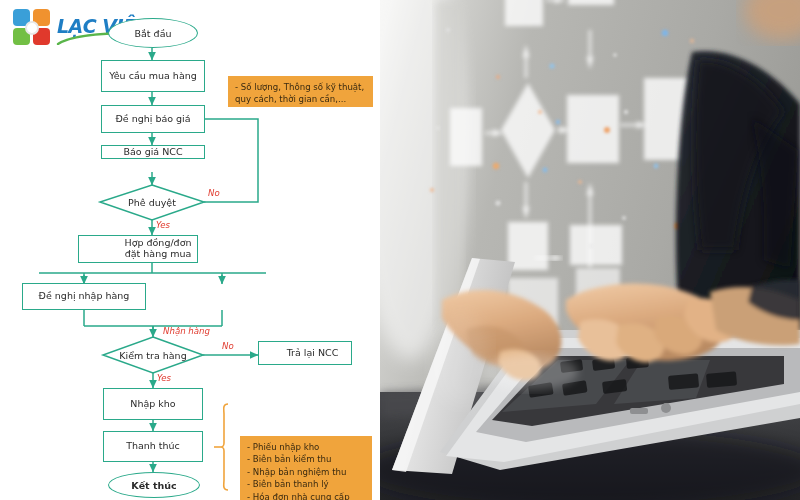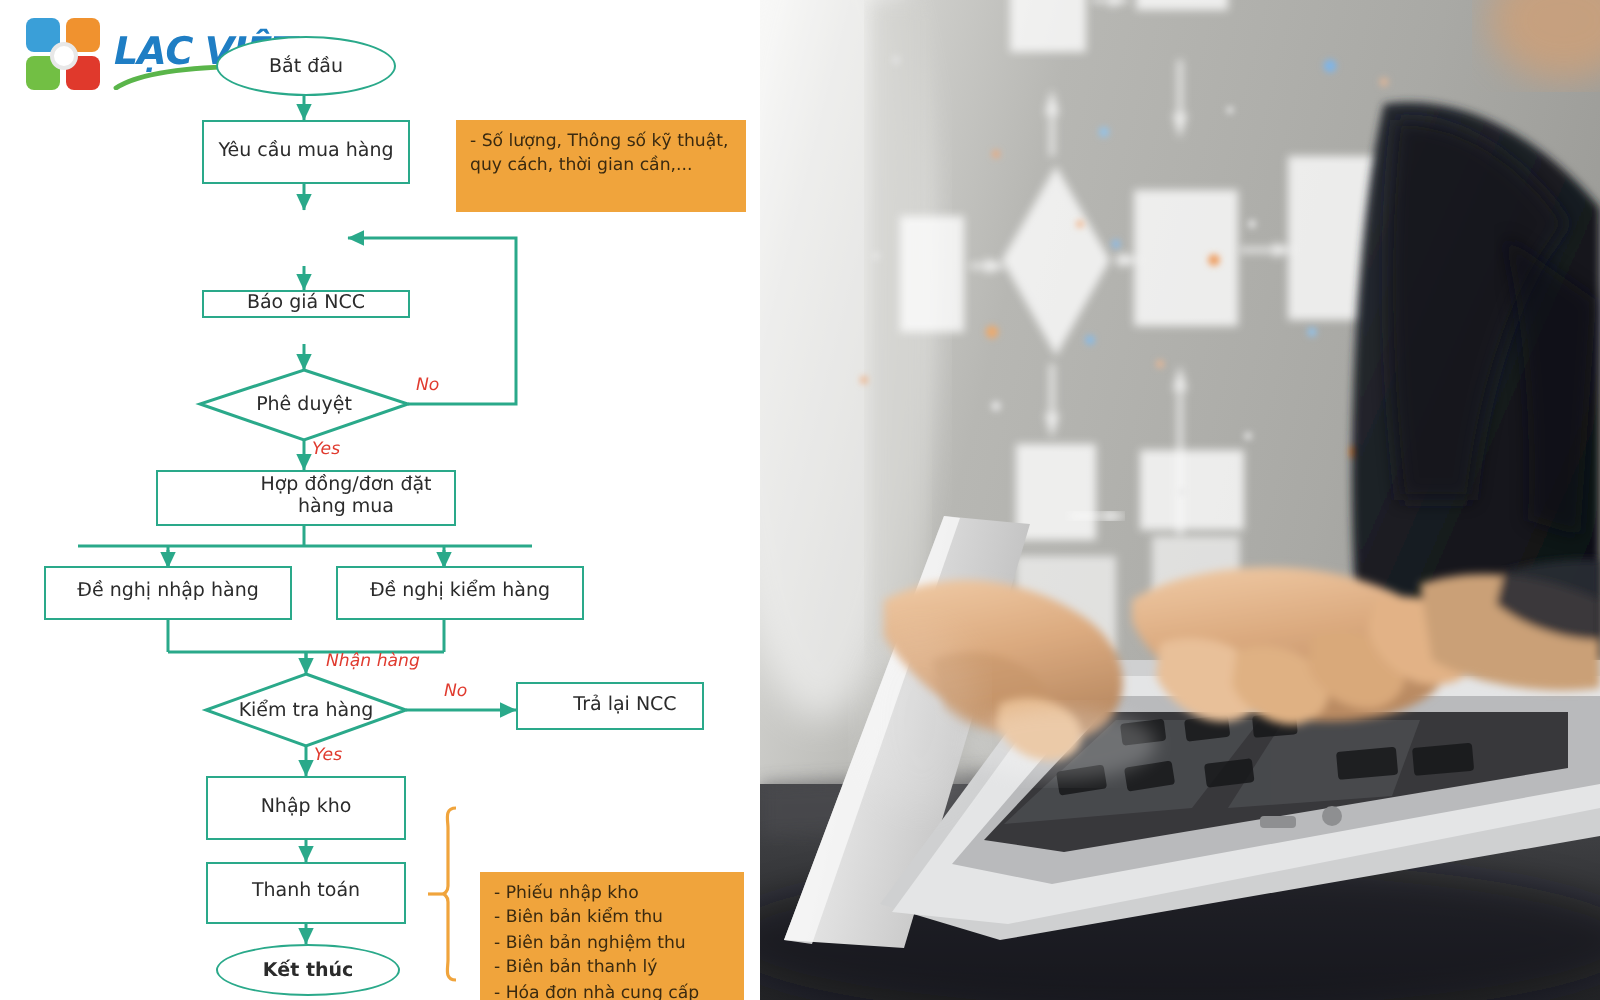--- a/index.html
+++ b/index.html
@@ -107,59 +107,59 @@
         <path d="M214,447 L221,447"></path>
         <path d="M228,404 C222,404 224,410 224,414 L224,443 C224,446 222,447 221,447
                  C222,447 224,448 224,451 L224,480 C224,484 222,490 228,490"></path>
       </g>
     </svg>
 
     <div class="node proc" style="left:101px;top:60px;width:104px;height:32px;">Yêu cầu mua hàng</div>
 
     <div class="node term" style="left:108px;top:18px;width:90px;height:30px;">Bắt đầu</div>
 
+    <div class="node proc" style="left:101px;top:105px;width:104px;height:28px;">Đề nghị báo giá</div>
 
     <div class="node proc" style="left:101px;top:145px;width:104px;height:14px;">Báo giá NCC</div>
 
     <div class="diamond-label" style="left:108px;top:193px;width:88px;height:18px;">Phê duyệt</div>
 
-    <div class="node proc" style="left:78px;top:235px;width:150px;height:28px;padding-left:44px;">Hợp đồng/đơn đặt hàng mua</div>
+    <div class="node proc" style="left:78px;top:235px;width:120px;height:28px;padding-left:44px;">Hợp đồng/đơn đặt hàng mua</div>
 
     <div class="node proc" style="left:22px;top:283px;width:124px;height:27px;">Đề nghị nhập hàng</div>
 
-    <div class="node proc" style="left:168px;top:283px;width:124px;height:27px;">Đề nghị kiểm hàng</div>
 
     <div class="diamond-label" style="left:110px;top:346px;width:86px;height:18px;">Kiểm tra hàng</div>
 
     <div class="node proc" style="left:258px;top:341px;width:94px;height:24px;padding-left:19px;">Trả lại NCC</div>
 
     <div class="node proc" style="left:103px;top:388px;width:100px;height:32px;">Nhập kho</div>
 
-    <div class="node proc" style="left:103px;top:431px;width:100px;height:31px;">Thanh toán</div>
+    <div class="node proc" style="left:103px;top:431px;width:100px;height:31px;">Thanh thúc</div>
 
     <div class="node term" style="left:108px;top:472px;width:92px;height:26px;font-weight:bold;">Kết thúc</div>
 
     <div class="edge-label" style="left:208px;top:188px;">No</div>
     <div class="edge-label" style="left:156px;top:220px;">Yes</div>
     <div class="edge-label" style="left:163px;top:326px;">Nhận hàng</div>
     <div class="edge-label" style="left:222px;top:341px;">No</div>
     <div class="edge-label" style="left:157px;top:373px;">Yes</div>
 
-    <div class="note" style="left:228px;top:60px;width:145px;height:46px;">
+    <div class="note" style="left:228px;top:76px;width:145px;height:31px;">
       <div>
         <div>- Số lượng, Thông số kỹ thuật,</div>
         <div>quy cách, thời gian cần,...</div>
       </div>
     </div>
 
     <div class="note" style="left:240px;top:404px;width:132px;height:86px;margin-top:32px;">
       <div>
         <div>- Phiếu nhập kho</div>
         <div>- Biên bản kiểm thu</div>
-        <div>- Biên bản nghiệm thu</div>
+        <div>- Nhập bản nghiệm thu</div>
         <div>- Biên bản thanh lý</div>
         <div>- Hóa đơn nhà cung cấp</div>
       </div>
     </div>
   </div>
 
   <div id="right">
     <svg id="photo-svg" viewBox="0 0 420 500" preserveAspectRatio="none">
       <defs>
         <linearGradient id="bgGrad" x1="0" y1="0" x2="1" y2="0.3">

